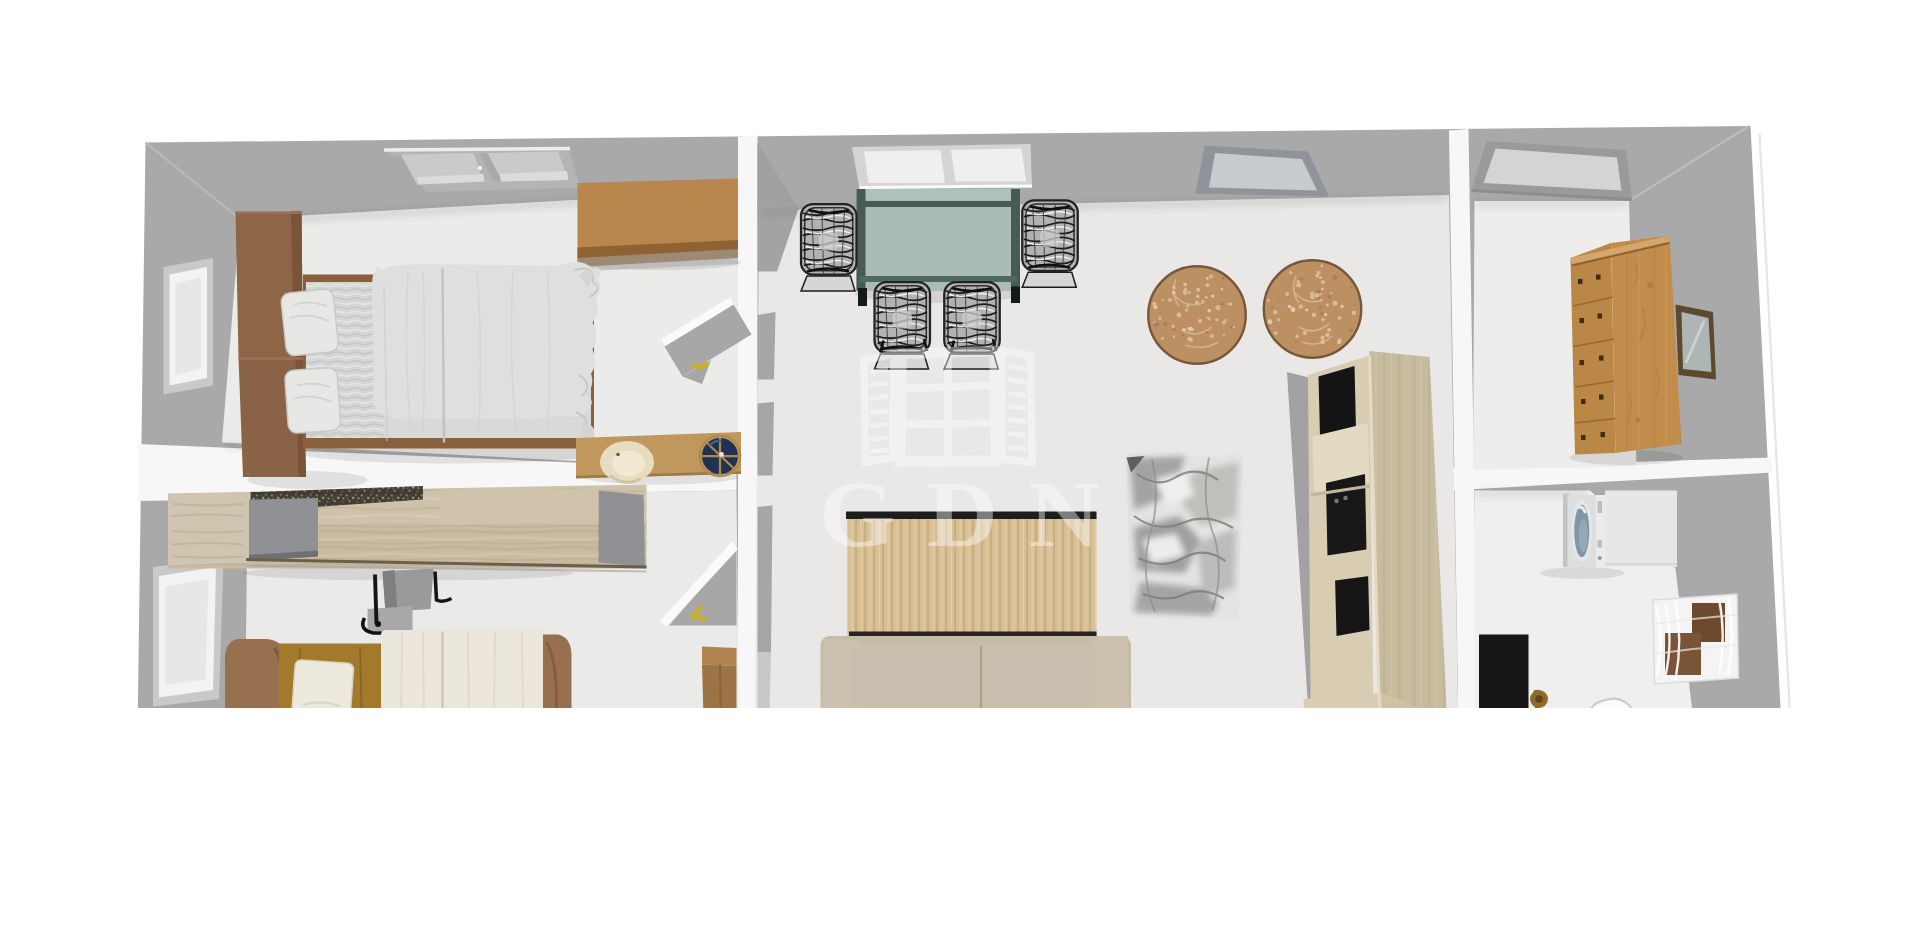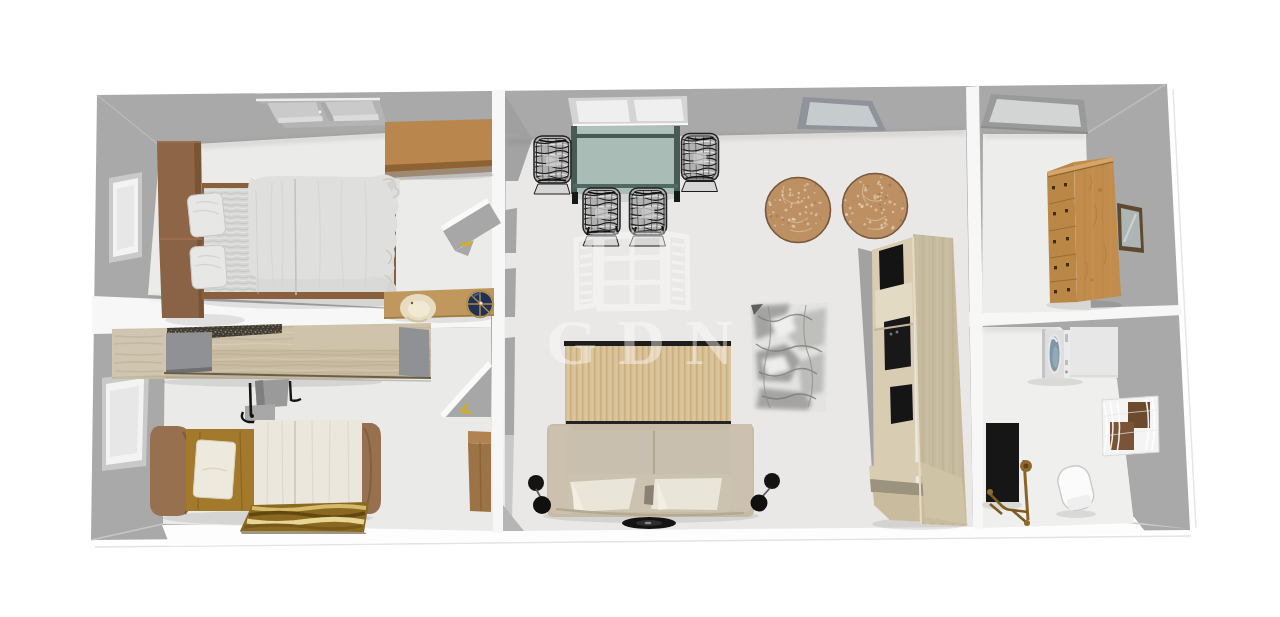--- a/index.html
+++ b/index.html
@@ -1,16 +1,16 @@
 <!DOCTYPE html>
 <html><head>
 <meta charset="utf-8">
 <style>
   html,body{margin:0;padding:0;background:#ffffff;}
-  #stage{width:1280px;height:617px;position:relative;font-family:"Liberation Sans",sans-serif;}
+  #stage{width:1280px;height:472px;position:relative;font-family:"Liberation Sans",sans-serif;}
 </style>
 </head>
 <body>
 <div id="stage">
 <svg width="1280" height="617" viewBox="0 0 1280 617" xmlns="http://www.w3.org/2000/svg">
 <defs>
 <pattern id="sheetstripe" patternUnits="userSpaceOnUse" width="12" height="6">
   <rect width="12" height="6" fill="#d6d6d4"></rect>
   <path d="M0,1.2 q3,1.2 6,0 q3,-1.2 6,0" stroke="#c6c6c4" stroke-width="1" fill="none"></path>
   <path d="M0,4.2 q3,1.2 6,0 q3,-1.2 6,0" stroke="#e6e6e4" stroke-width="1" fill="none"></path>

